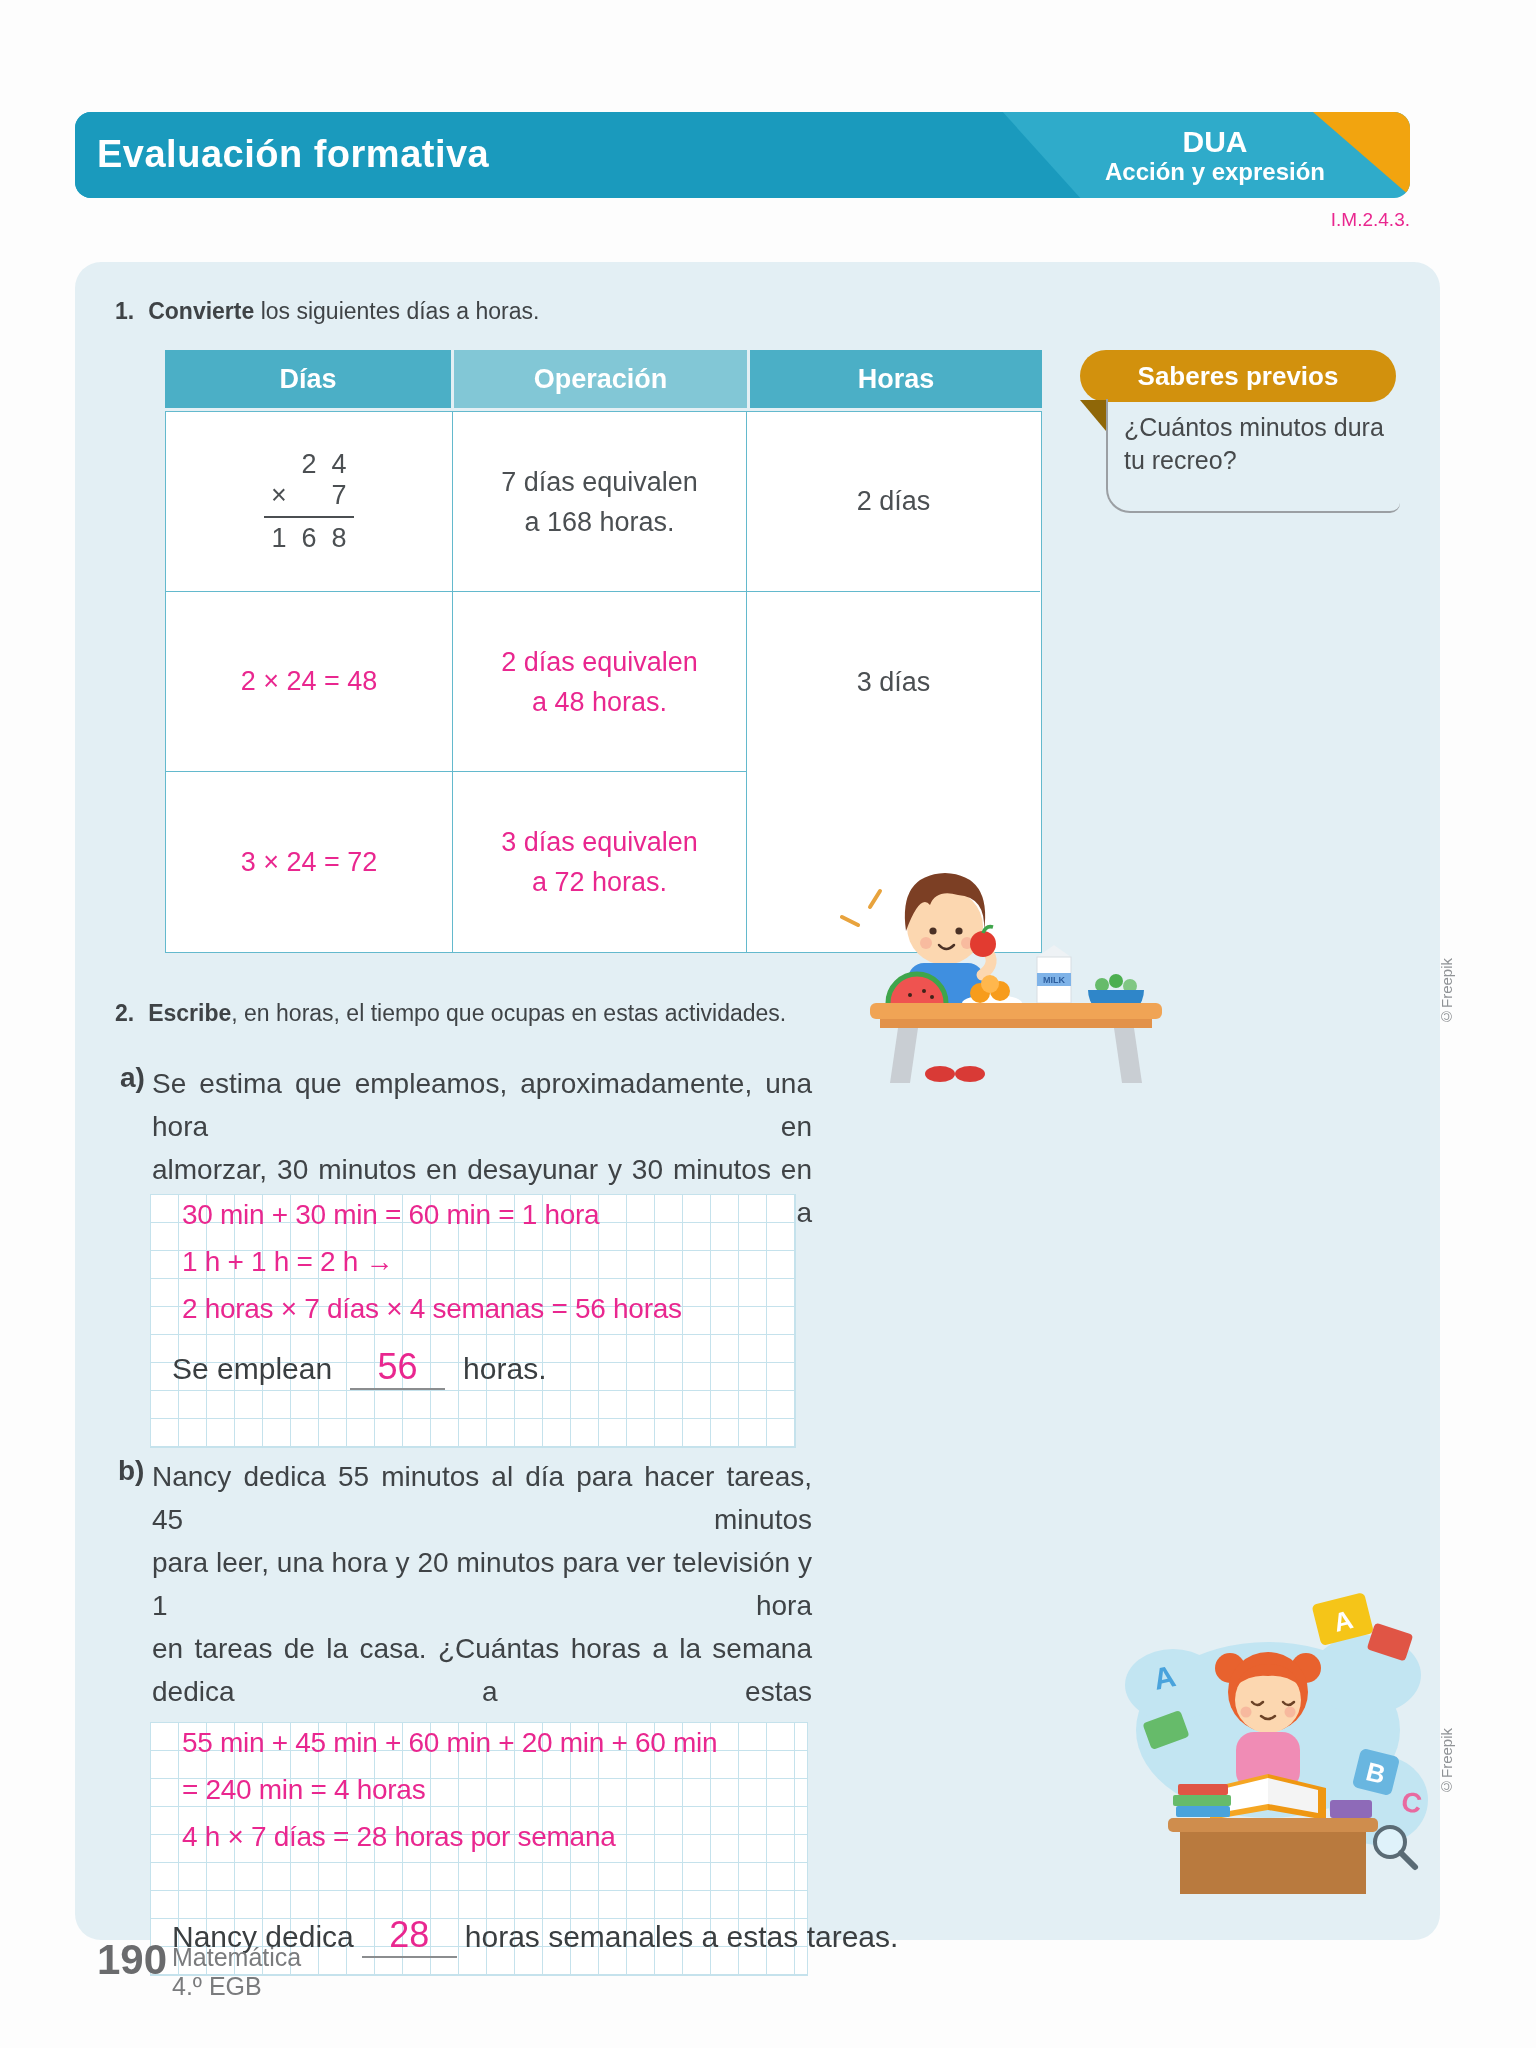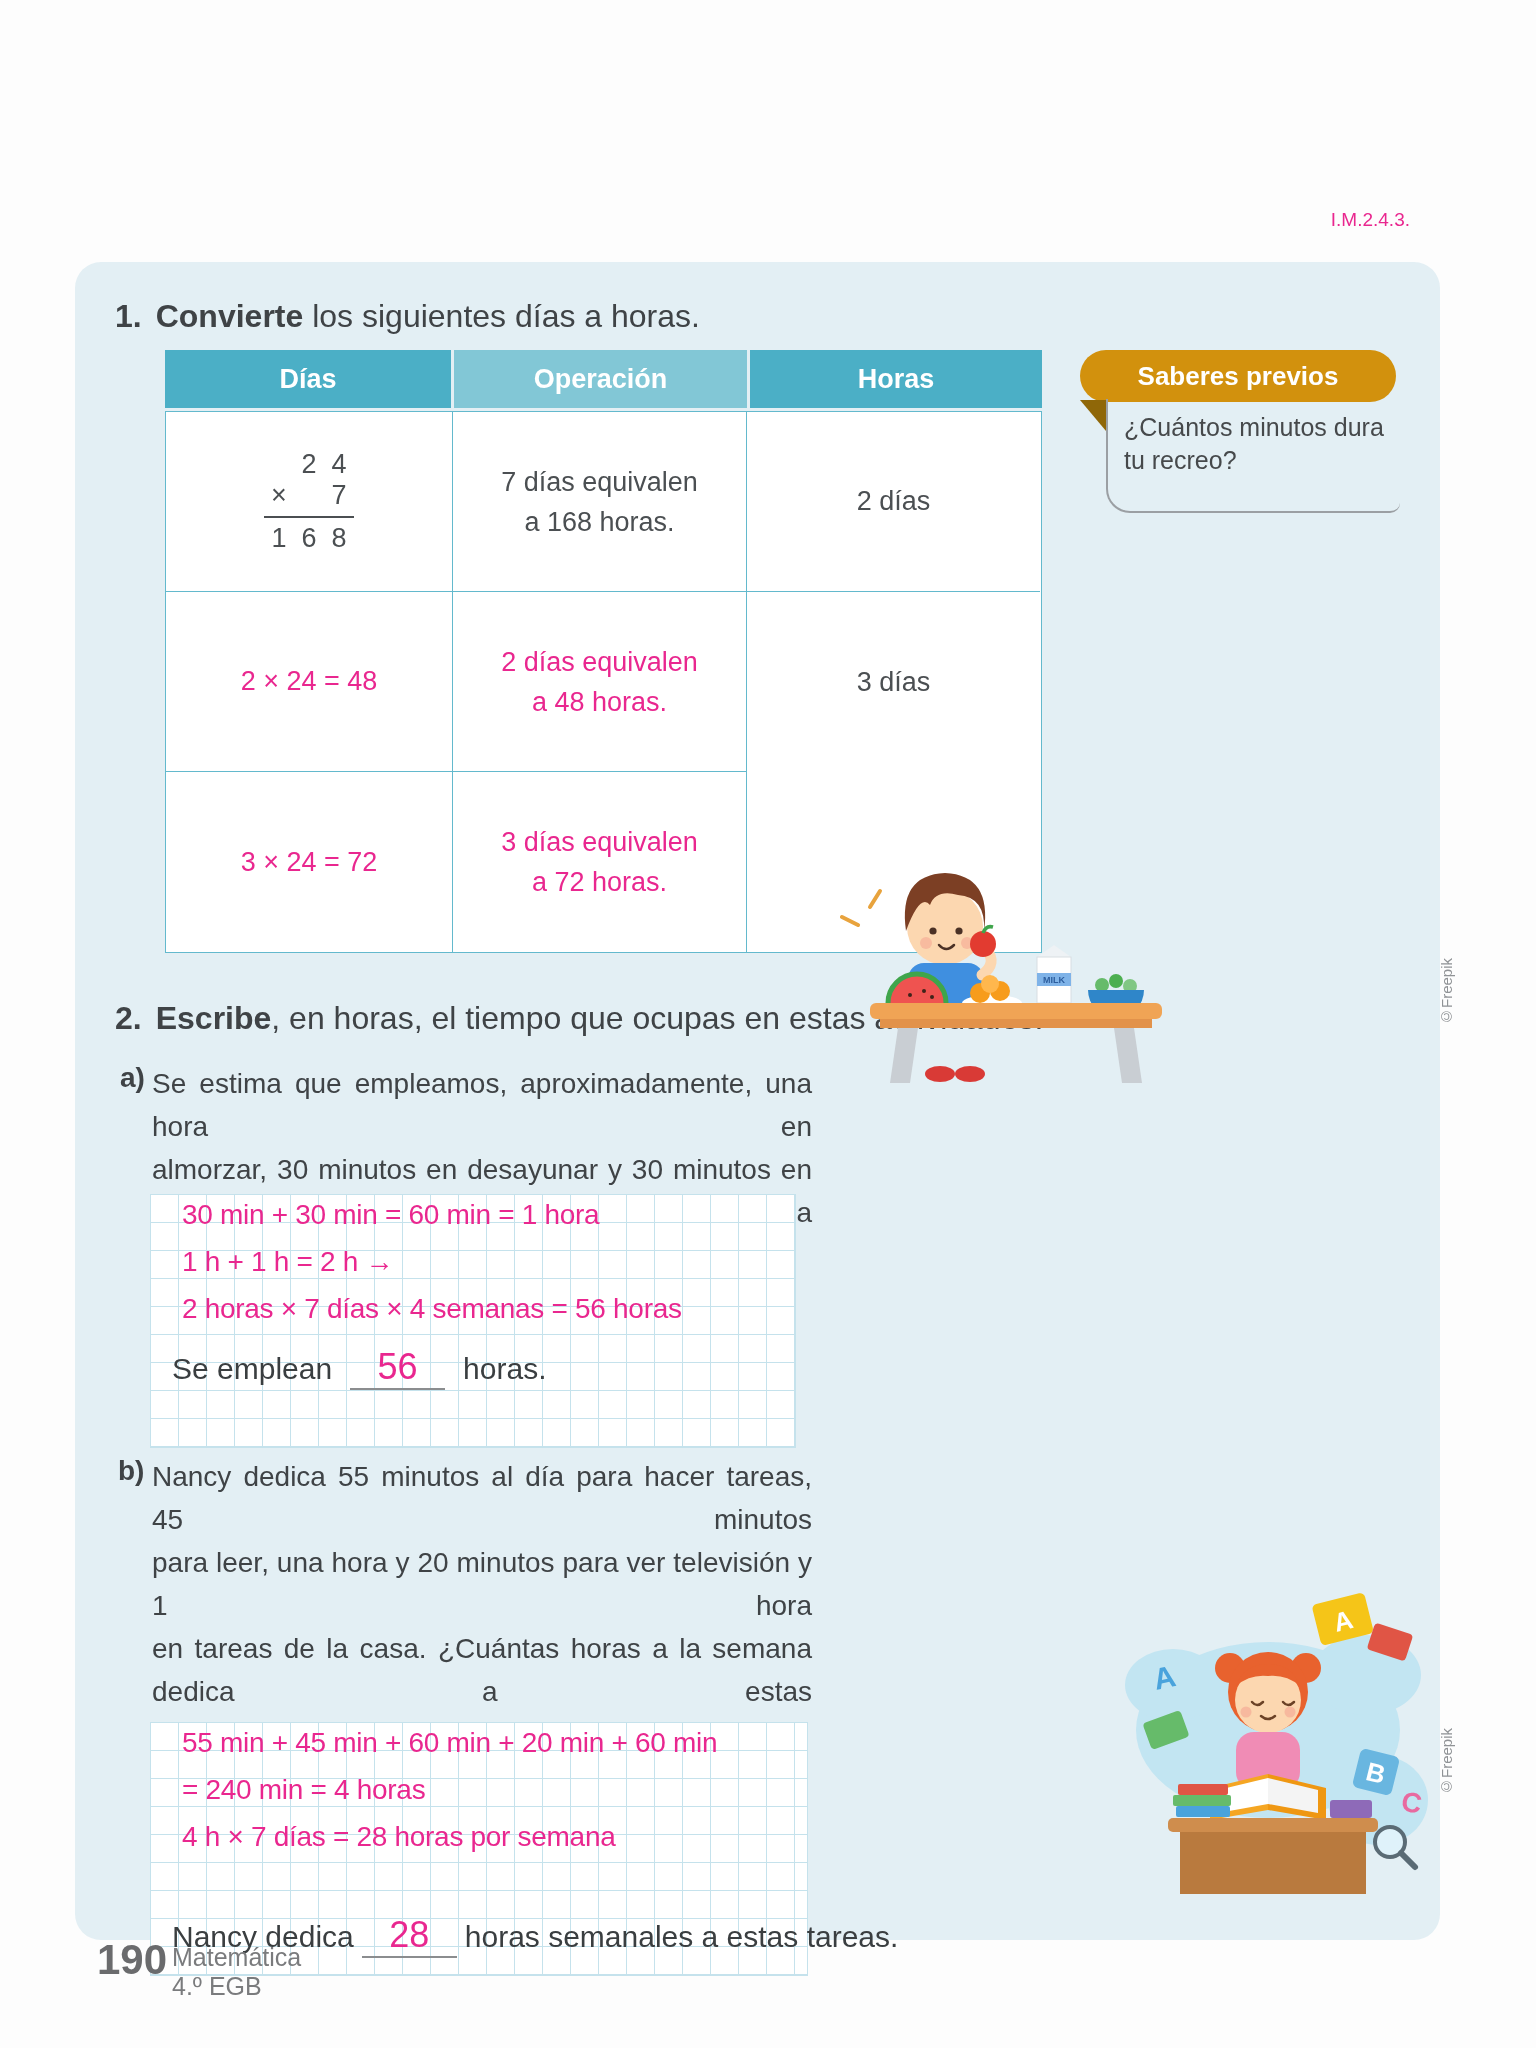--- a/index.html
+++ b/index.html
@@ -15,21 +15,21 @@
                clip-path:polygon(0 0,100% 0,100% 100%);}
   #header-title{position:absolute;left:22px;top:21px;font-size:38px;font-weight:bold;color:#ffffff;letter-spacing:.5px;}
   #dua-block{position:absolute;left:990px;top:14px;width:300px;text-align:center;color:#ffffff;}
   #dua-title{font-size:30px;font-weight:bold;line-height:32px;}
   #dua-sub{font-size:24px;font-weight:bold;line-height:28px;}
   #code{left:1190px;top:209px;width:220px;text-align:right;font-size:19px;color:#e9278f;}
 
   
   #card{left:75px;top:262px;width:1365px;height:1678px;background:#e3eff4;border-radius:26px;}
 
-  .instr{position:absolute;font-size:32px;color:#3f4346;}
+  .instr{position:absolute;font-size:23px;color:#3f4346;}
   .instr .num{font-weight:bold;margin-right:14px;}
   .instr .verb{font-weight:bold;}
 
   
   #tbl{left:165px;top:350px;width:877px;}
   .thead{display:flex;gap:3px;}
   .th{height:58px;display:flex;align-items:center;justify-content:center;
       color:#fff;font-size:27px;font-weight:bold;}
   .th1{width:287px;background:#4bafc6;}
   .th2{width:294px;background:#82c7d6;}
@@ -79,20 +79,29 @@
   .credit{position:absolute;left:1438px;height:110px;font-size:15px;color:#909396;
           writing-mode:vertical-rl;transform:rotate(180deg);}
   #footer-num{left:97px;top:1936px;font-size:42px;font-weight:bold;color:#6a6b6d;}
   #footer-sub{left:172px;top:1943px;font-size:25px;color:#7a7b7d;line-height:29px;}
 </style>
 </head>
 <body>
 
 <div id="page">
 
+  <div id="header-bar" class="abs">
+    <div id="header-dark"></div>
+    <div id="header-orange"></div>
+    <div id="header-title">Evaluación formativa</div>
+    <div id="dua-block">
+      <div id="dua-title">DUA</div>
+      <div id="dua-sub">Acción y expresión</div>
+    </div>
+  </div>
   <div id="code" class="abs">I.M.2.4.3.</div>
 
   <div id="card" class="abs"></div>
 
   <div class="instr" style="left:115px;top:298px;">
     <span class="num">1.</span><span class="verb">Convierte</span><span> los siguientes días a horas.</span>
   </div>
 
   <div id="tbl" class="abs">
     <div class="thead">

